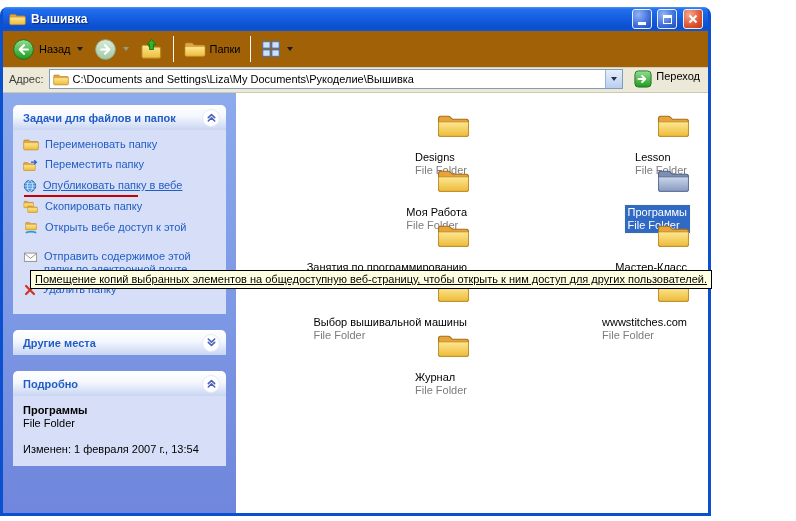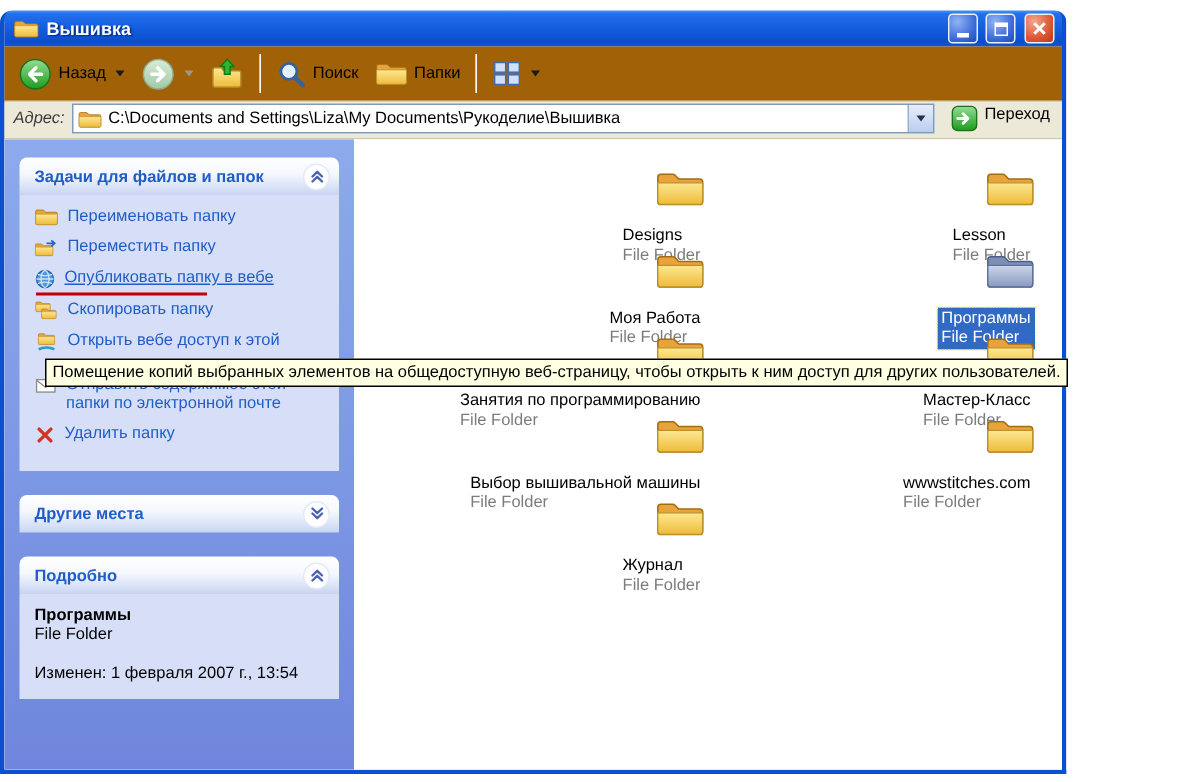--- a/index.html
+++ b/index.html
@@ -32,21 +32,21 @@
              background:#a16207; border-bottom:1px solid #d6d0bb; }
   .tb-btn { display:flex; align-items:center; gap:4px; padding:3px 5px; border-radius:3px; }
   .tb-label { font-size:11px; white-space:nowrap; }
   .dd { width:0; height:0; border-left:3.5px solid transparent; border-right:3.5px solid transparent;
         border-top:4px solid #1a1a1a; margin-left:2px; }
   .dd.gray { border-top-color:#9a9a8c; }
   .sep { width:1px; height:26px; background:#d3cdb8; border-right:1px solid #fbfaf5; margin:0 4px; }
   
   .addressbar { flex:0 0 25px; display:flex; align-items:center; gap:5px; padding:0 4px 2px 6px;
                 background:#ece9d8; border-bottom:1px solid #cfc9b4; }
-  .addr-label { color:#3c3c3c;font-style:italic; }
+  .addr-label { color:#3c3c3c; }
   .addr-combo { flex:1; height:20px; background:#fff; border:1px solid #7f9db9;
                 display:flex; align-items:center; gap:4px; padding-left:3px; }
   .addr-text { flex:1; white-space:nowrap; overflow:hidden; }
   .combo-btn { width:17px; height:18px; border-left:1px solid #9ab1d4;
                background:linear-gradient(180deg,#e7eefb,#b9cdf0);
                display:flex; align-items:center; justify-content:center; }
   .combo-btn .dd { margin:0; border-top-color:#21304d; }
   .go-btn { display:flex; gap:4px; padding:1px 4px 1px 6px; }
   
   .content { flex:1; display:flex; min-height:0; background:#fff; }
@@ -74,22 +74,22 @@
   .files { flex:1; background:#fff; padding:16px 0 0 14px;
            display:grid; grid-template-columns:220px 220px; grid-auto-rows:55px; align-content:start; }
   .file { display:flex; align-items:flex-end; gap:8px;flex-direction:column; }
   .ficon { flex:0 0 33px; }
   .flabels { padding:1px 3px; }
   .fname { line-height:13px; white-space:nowrap; }
   .ftype { line-height:13px; color:#7c7c7c; white-space:nowrap; }
   .file.selected .flabels { background:#316ac5; outline:1px dotted #f5f5c0; }
   .file.selected .fname, .file.selected .ftype { color:#fff; }
   
-  .tooltip { position:absolute; left:27px; top:232px; z-index:40; background:#ffffe1;
-             border:1px solid #000; padding:2px 4px 3px 4px; white-space:nowrap; color:#000; }
+  .tooltip { position:absolute; left:27px; top:263px; z-index:40; background:#ffffe1;
+             border:1px solid #000; padding:2px 4px 3px 4px; white-space:nowrap; color:#000;text-decoration:underline; }
   .hiddefs { position:absolute; width:0; height:0; }
 </style>
 </head>
 <body>
 
 <svg class="hiddefs" xmlns="http://www.w3.org/2000/svg">
   <defs>
     <linearGradient id="gFolder" x1="0" y1="0" x2="0" y2="1">
       <stop offset="0" stop-color="#fde892"></stop>
         <stop offset="1" stop-color="#edbb3a"></stop>
@@ -206,26 +206,20 @@
           </svg>
         <span class="dd gray"></span>
       </div>
       <div class="tb-btn">
         <svg width="23" height="23" viewBox="0 0 24 24">
             <use href="#sym-up" width="24" height="24"></use>
           </svg>
       </div>
       <div class="sep"></div>
       <div class="tb-btn">
-        <svg width="21" height="21" viewBox="0 0 22 22">
-            <use href="#sym-search" width="22" height="22"></use>
-          </svg>
-        <span class="tb-label">Поиск</span>
-      </div>
-      <div class="tb-btn">
         <svg width="22" height="18" viewBox="0 0 32 26">
             <use href="#sym-folder" width="32" height="26"></use>
           </svg>
         <span class="tb-label">Папки</span>
       </div>
       <div class="sep"></div>
       <div class="tb-btn">
         <svg width="20" height="20" viewBox="0 0 22 22">
             <use href="#sym-views" width="22" height="22"></use>
           </svg>

